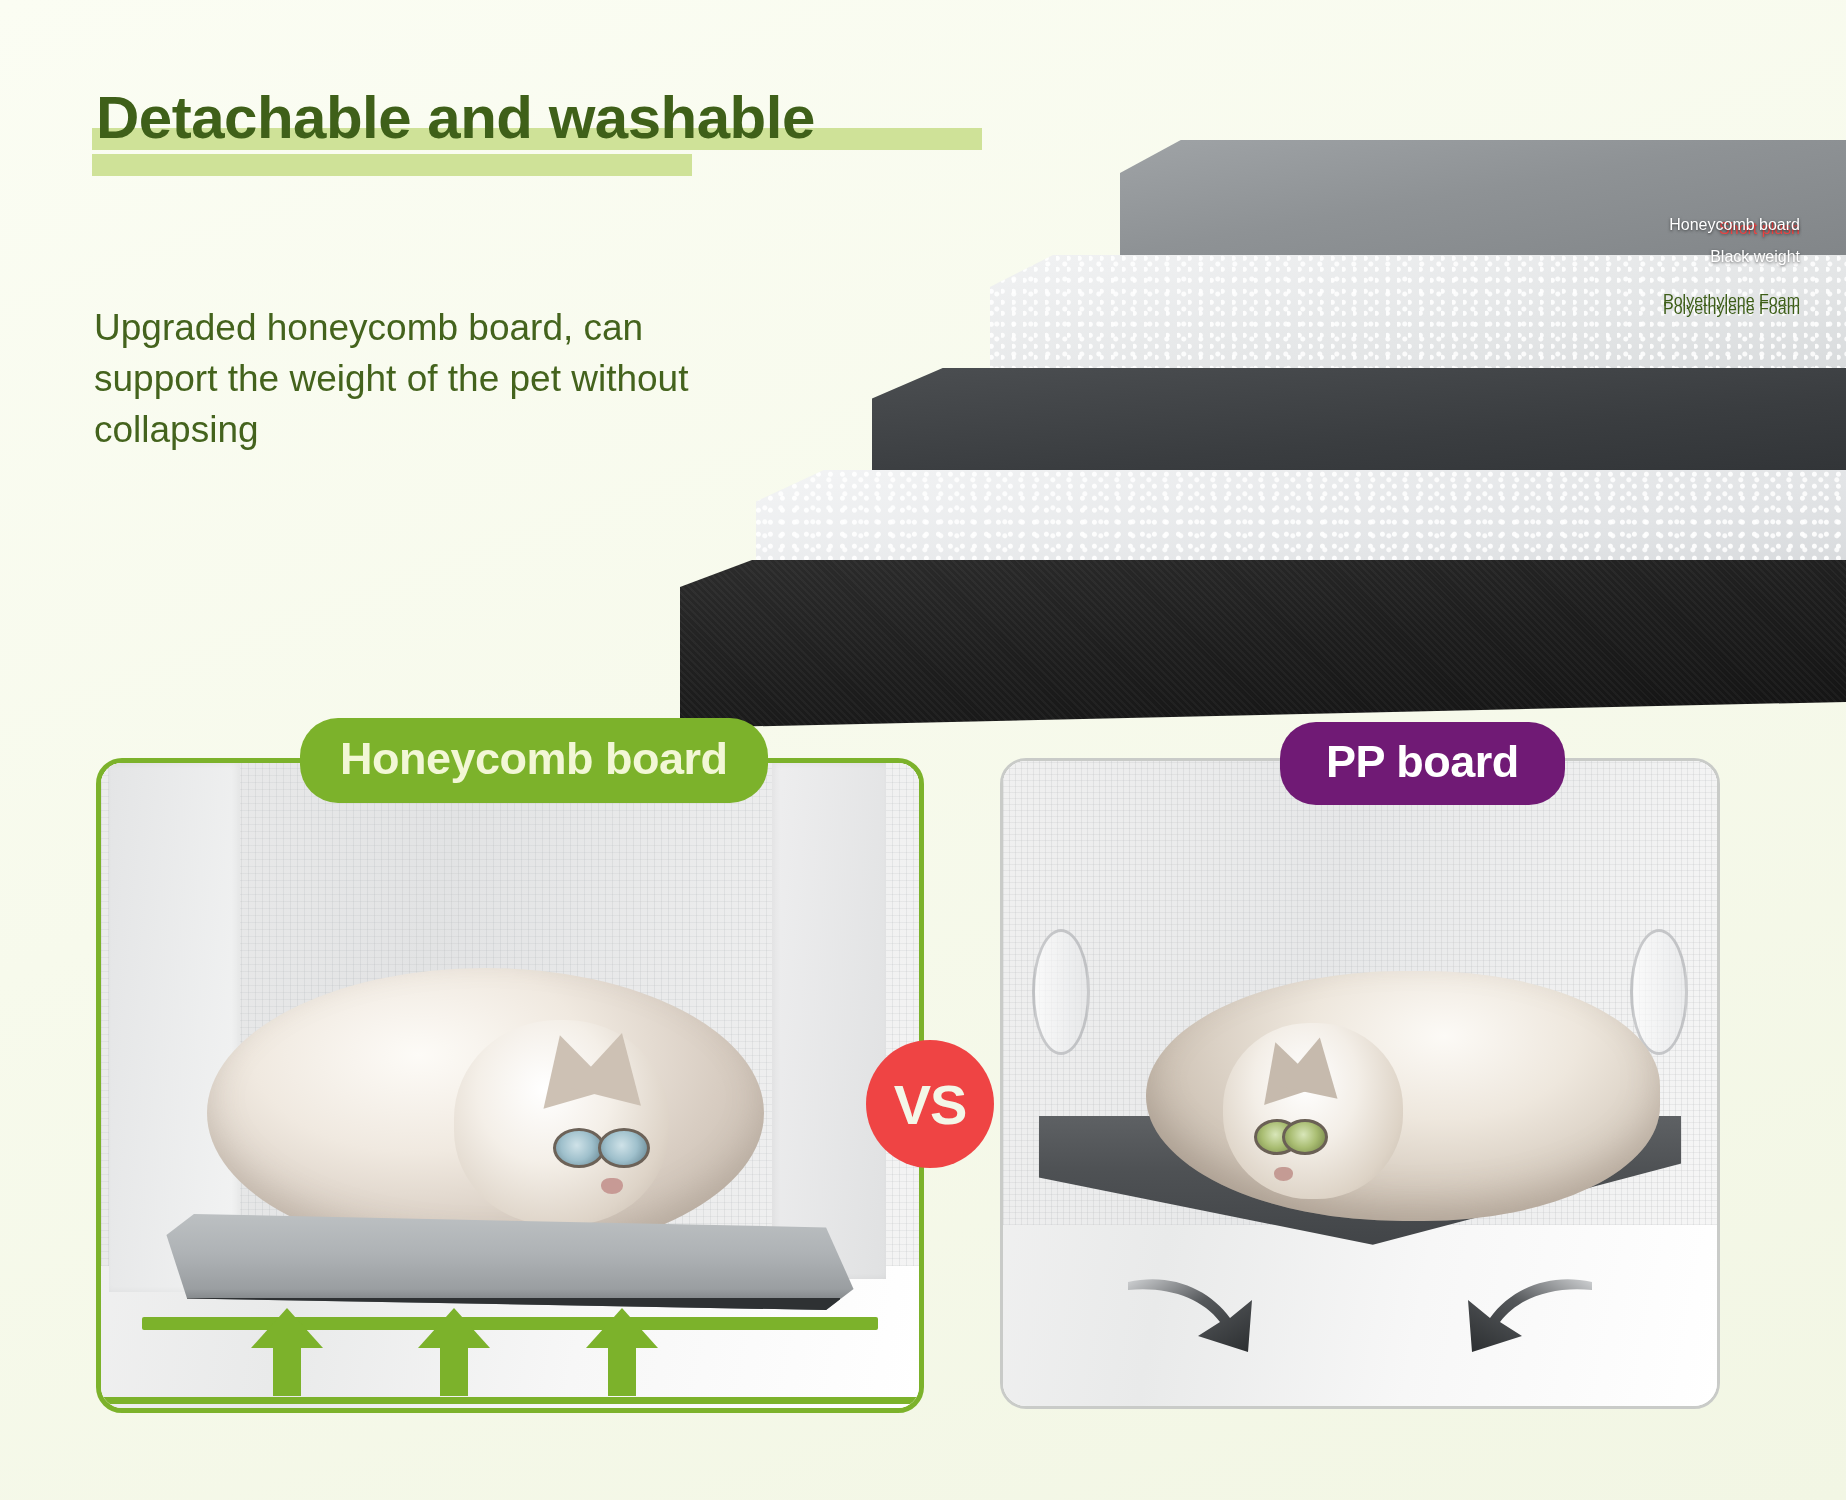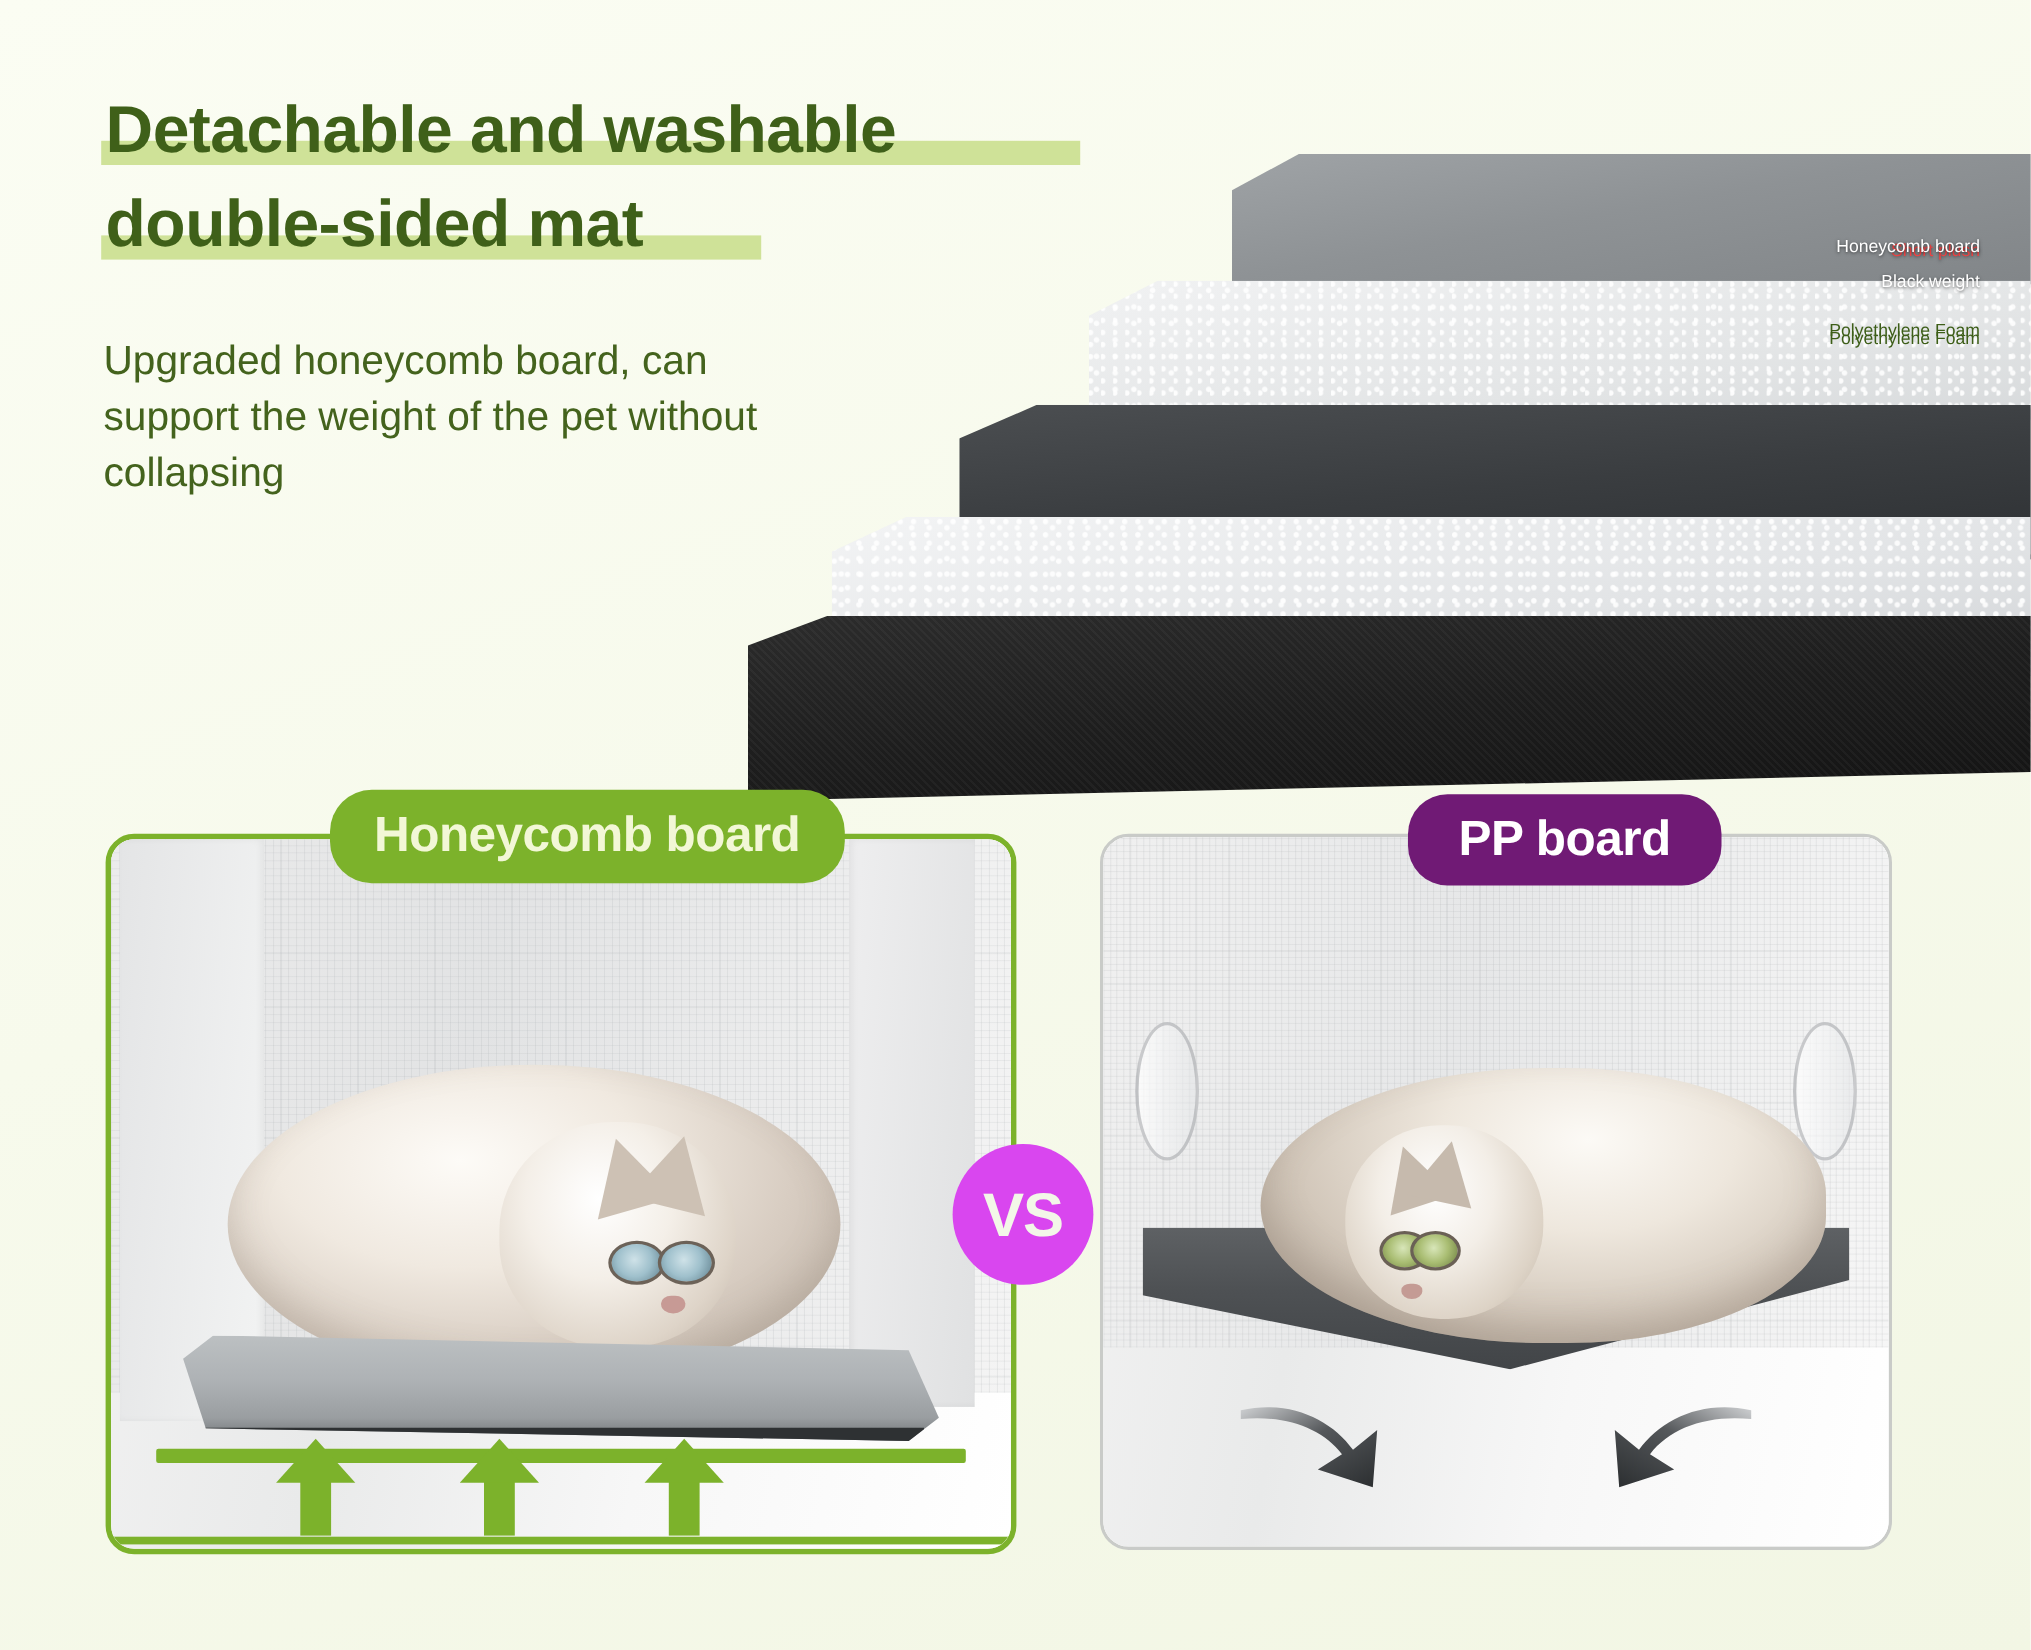--- a/index.html
+++ b/index.html
@@ -483,42 +483,41 @@
   }
 
   
   #vs-badge {
     position: absolute;
     left: 866px;
     top: 340px;
     width: 128px;
     height: 128px;
     border-radius: 50%;
-    background: #d946ef;
+    background: #ef4444;
     color: #f3f7e8;
     font-size: 56px;
     font-weight: bold;
     display: flex;
     align-items: center;
     justify-content: center;
     z-index: 30;
     letter-spacing: -1px;
   }
 </style>
 </head>
 <body>
 
 <div id="headline-block">
   <div class="headline-line" id="headline-line-1">
     <span class="hl-highlight"></span>
     <span class="hl-text">Detachable and washable</span>
   </div>
   <div class="headline-line" id="headline-line-2">
     <span class="hl-highlight"></span>
-    <span class="hl-text">double-sided mat</span>
   </div>
 </div>
 
 <div id="subcopy">Upgraded honeycomb board, can support the weight of the pet without collapsing</div>
 
 <div id="layer-stack">
 
   <div class="layer" id="layer-short-plush"></div>
   <div class="layer-label label-short-plush">Short plush</div>
 

